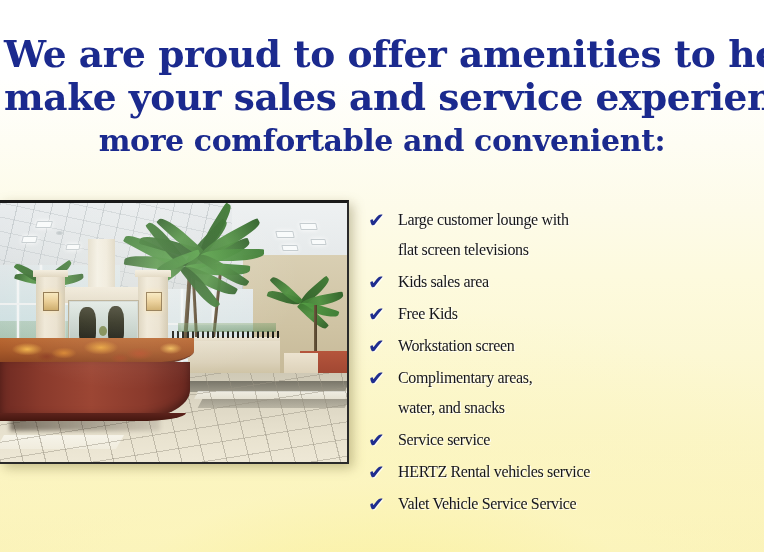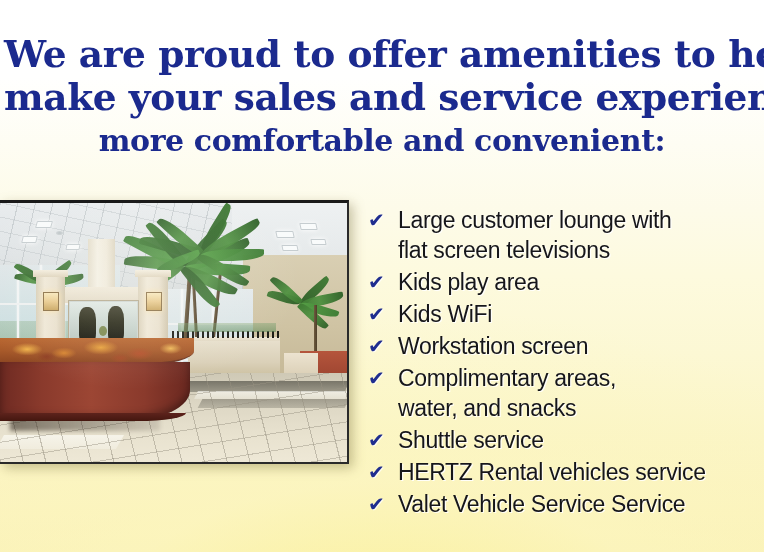--- a/index.html
+++ b/index.html
@@ -320,22 +320,22 @@
     line-height: 30px;
     color: #1f2d8f;
     font-family: "DejaVu Sans", sans-serif;
     font-weight: bold;
     text-align: left;
     text-shadow: 1px 1px 0 rgba(255,255,255,0.75);
     user-select: none;
   }
   .btext {
     flex: 1 1 auto;
-    font-family: Liberation Sans, sans-serif;
-    font-size: 23px;
+    font-family: Liberation Serif, serif;
+    font-size: 16px;
     line-height: 30px;
     color: #16161a;
     letter-spacing: -0.35px;
     text-shadow: 1.2px 1.2px 0.6px rgba(255,255,255,0.9);
     white-space: pre-line;
   }
 </style>
 </head>
 <body>
 
@@ -475,42 +475,42 @@
   <ul id="bullets" style="list-style:none;margin:0;padding:0;">
 
     <li class="bullet">
       <span class="check">✔</span>
       <span class="btext">Large customer lounge with
 flat screen televisions</span>
     </li>
 
     <li class="bullet">
       <span class="check">✔</span>
-      <span class="btext">Kids play area</span>
-    </li>
-
-    <li class="bullet">
-      <span class="check">✔</span>
-      <span class="btext">Kids WiFi</span>
+      <span class="btext">Kids sales area</span>
+    </li>
+
+    <li class="bullet">
+      <span class="check">✔</span>
+      <span class="btext">Free Kids</span>
     </li>
 
     <li class="bullet">
       <span class="check">✔</span>
       <span class="btext">Workstation screen</span>
     </li>
 
     <li class="bullet">
       <span class="check">✔</span>
       <span class="btext">Complimentary areas,
 water, and snacks</span>
     </li>
 
     <li class="bullet">
       <span class="check">✔</span>
-      <span class="btext">Shuttle service</span>
+      <span class="btext">Service service</span>
     </li>
 
     <li class="bullet">
       <span class="check">✔</span>
       <span class="btext">HERTZ Rental vehicles service</span>
     </li>
 
     <li class="bullet">
       <span class="check">✔</span>
       <span class="btext">Valet Vehicle Service Service</span>

